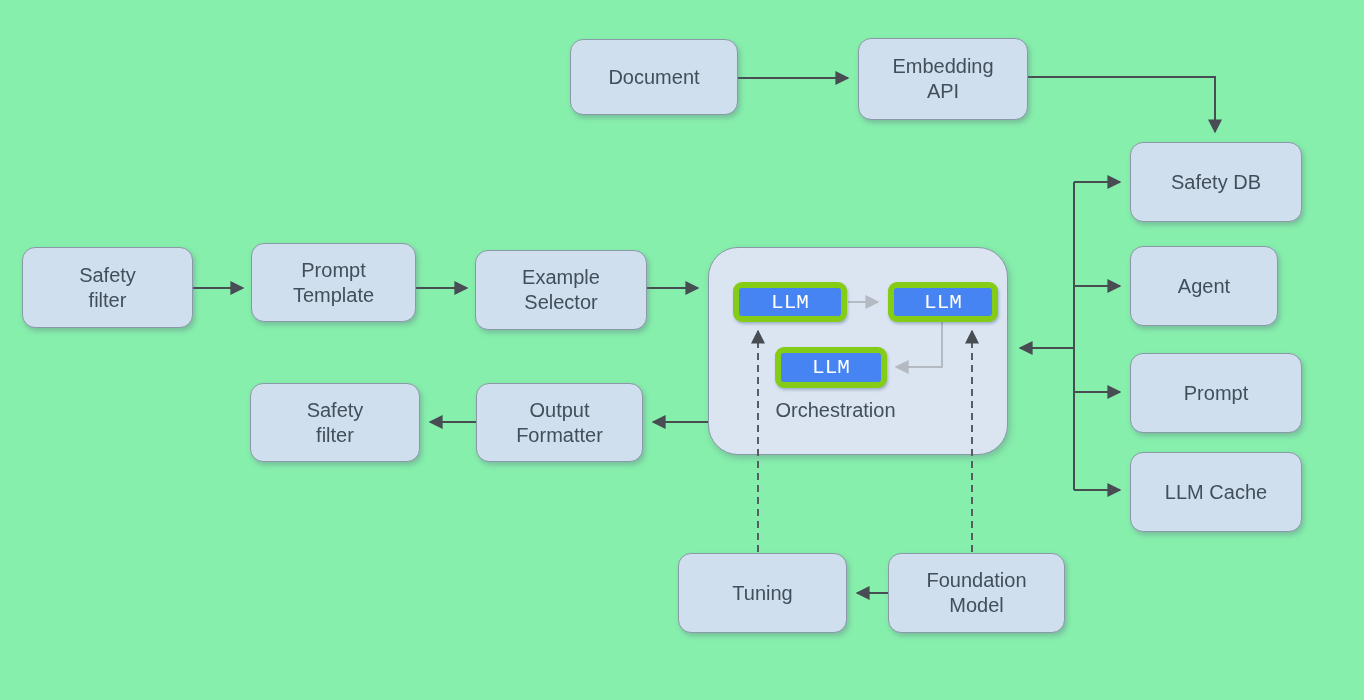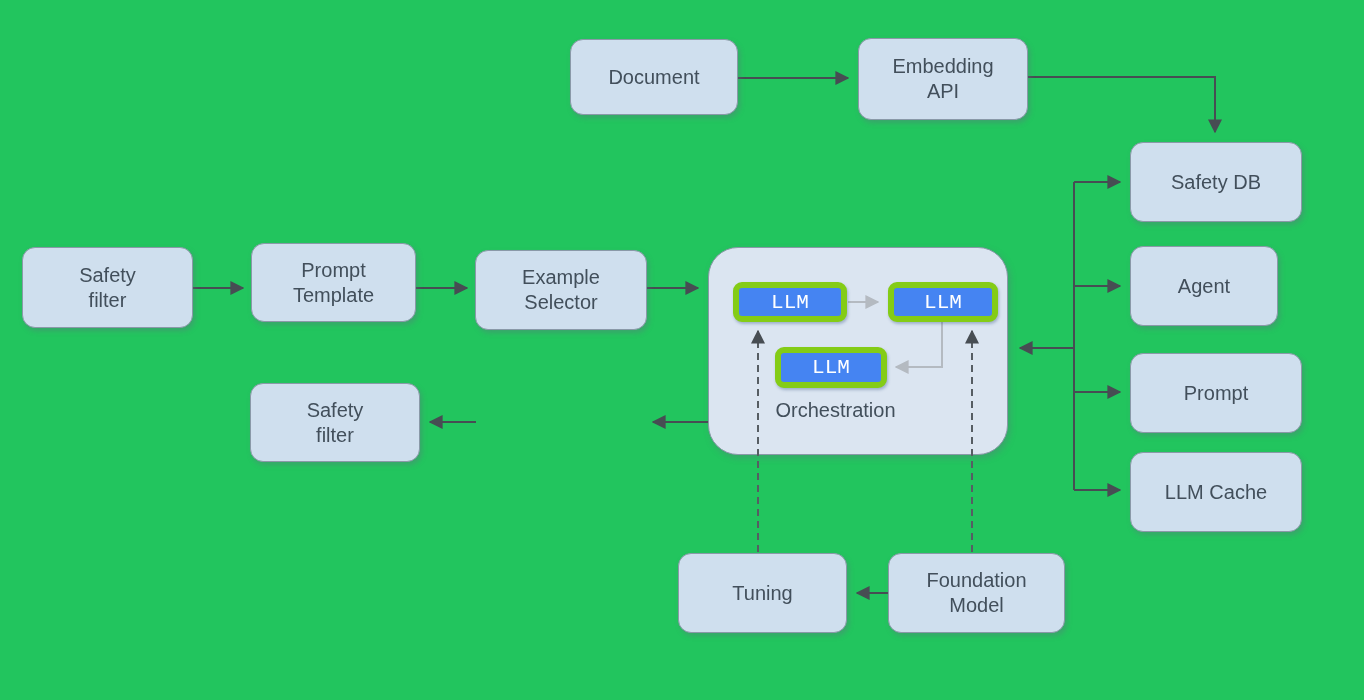--- a/index.html
+++ b/index.html
@@ -1,17 +1,17 @@
 <!DOCTYPE html>
 <html><head>
 <meta charset="utf-8">
 <style>
   html,body{margin:0;padding:0;}
   body{background:#f6f8fa;font-family:"Liberation Sans",sans-serif;}
-  #canvas{position:relative;width:1364px;height:700px;background:#22c55e;overflow:hidden;}
+  #canvas{position:relative;width:1364px;height:700px;background:#86efac;overflow:hidden;}
   .node{
     position:absolute;
     background:#cfdfee;
     border:1.6px solid #8a99a8;
     border-radius:13px;
     display:flex;align-items:center;justify-content:center;
     text-align:center;
     color:#424f5b;
     font-size:20px;line-height:25px;
     white-space:pre-line;
@@ -122,17 +122,19 @@
   <div class="node" id="n-prompt-template">Prompt
 Template</div>
   <div class="node" id="n-example-selector">Example
 Selector</div>
   <div class="node llm" id="n-llm-a">LLM</div>
   <div class="node llm" id="n-llm-b">LLM</div>
   <div class="node llm" id="n-llm-c">LLM</div>
   <div class="orch-label">Orchestration</div>
   <div class="node" id="n-safety-filter-out">Safety
 filter</div>
+  <div class="node" id="n-output-formatter">Output
+Formatter</div>
   <div class="node" id="n-tuning">Tuning</div>
   <div class="node" id="n-foundation-model">Foundation
 Model</div>
 
 </div>
 
 </body></html>

